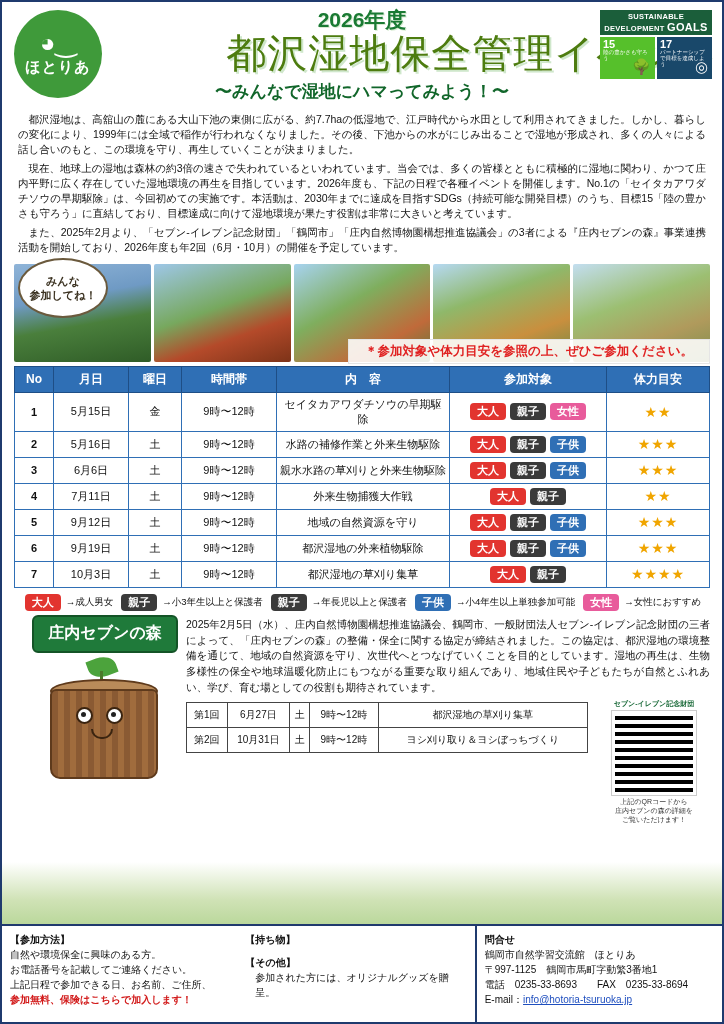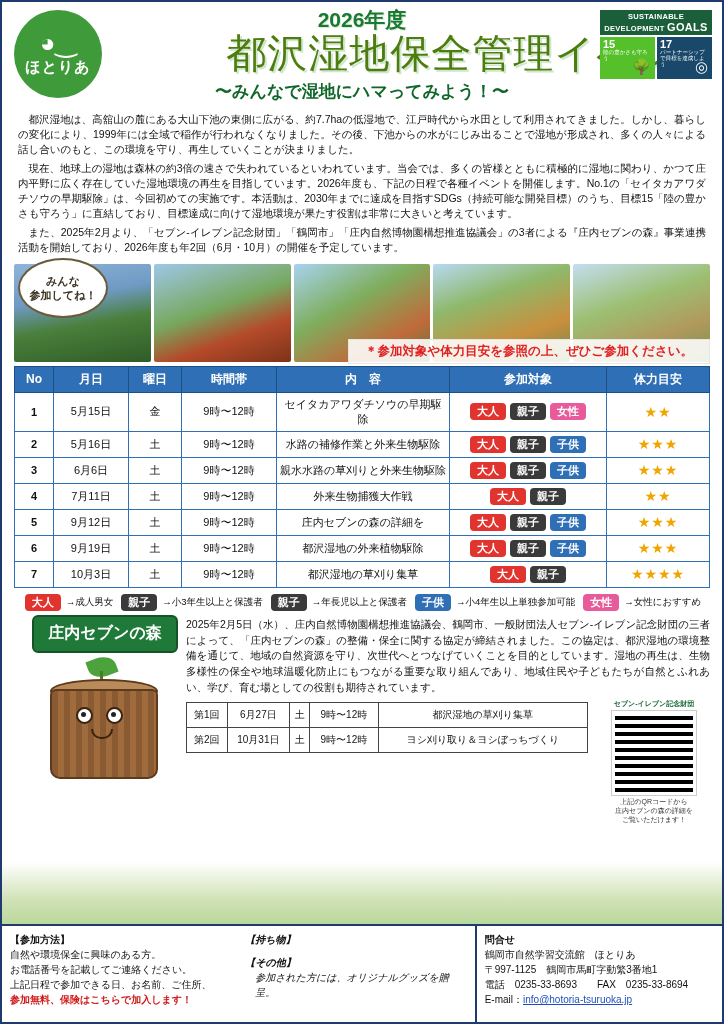--- a/index.html
+++ b/index.html
@@ -106,21 +106,21 @@
   .qrhead{font-size:7px;color:#1b6b3a;font-weight:bold;margin-bottom:2px;}
   .qrimg{width:78px;height:78px;margin:0 auto;background:
      repeating-linear-gradient(0deg,#000 0 4px,#fff 4px 8px),
      repeating-linear-gradient(90deg,#000 0 4px,rgba(255,255,255,0) 4px 8px);
      border:3px solid #fff;outline:1px solid #ccc;}
   .qrtext{font-size:7px;line-height:9px;margin-top:2px;color:#333;}
   
   .footer{position:absolute;left:0;right:0;bottom:0;height:96px;border-top:2px solid #1f3a6e;display:flex;}
   .fcol{padding:6px 8px;font-size:10px;line-height:1.5;box-sizing:border-box;}
   .fcol1{width:236px;}
-  .fcol2{width:238px;border-left:0;font-style:italic;}
+  .fcol2{width:238px;border-left:0;}
   .fcol3{width:248px;border-left:2px solid #1f3a6e;}
   .fhead{font-weight:bold;}
   .fred{color:#d21b1b;font-weight:bold;}
   .mail{color:#1f4fbf;text-decoration:underline;}
   .grass{position:absolute;left:0;bottom:96px;width:724px;height:64px;
     background:linear-gradient(180deg,rgba(255,255,255,0) 0%,#cfe2b5 60%,#b9d79a 100%);z-index:-1;}
 </style>
 </head>
 <body>
 
@@ -229,21 +229,21 @@
         <td class="target">
           <span class="tag adult">大人</span><span class="tag parent">親子</span>
         </td>
         <td class="level">★★</td>
       </tr>
       <tr>
         <td class="no">5</td>
         <td class="date">9月12日</td>
         <td class="dow">土</td>
         <td class="time">9時〜12時</td>
-        <td class="cont">庄内セブンの森の詳細を</td>
+        <td class="cont">地域の自然資源を守り</td>
         <td class="target">
           <span class="tag adult">大人</span><span class="tag parent">親子</span><span class="tag child">子供</span>
         </td>
         <td class="level">★★★</td>
       </tr>
       <tr>
         <td class="no">6</td>
         <td class="date">9月19日</td>
         <td class="dow">土</td>
         <td class="time">9時〜12時</td>

